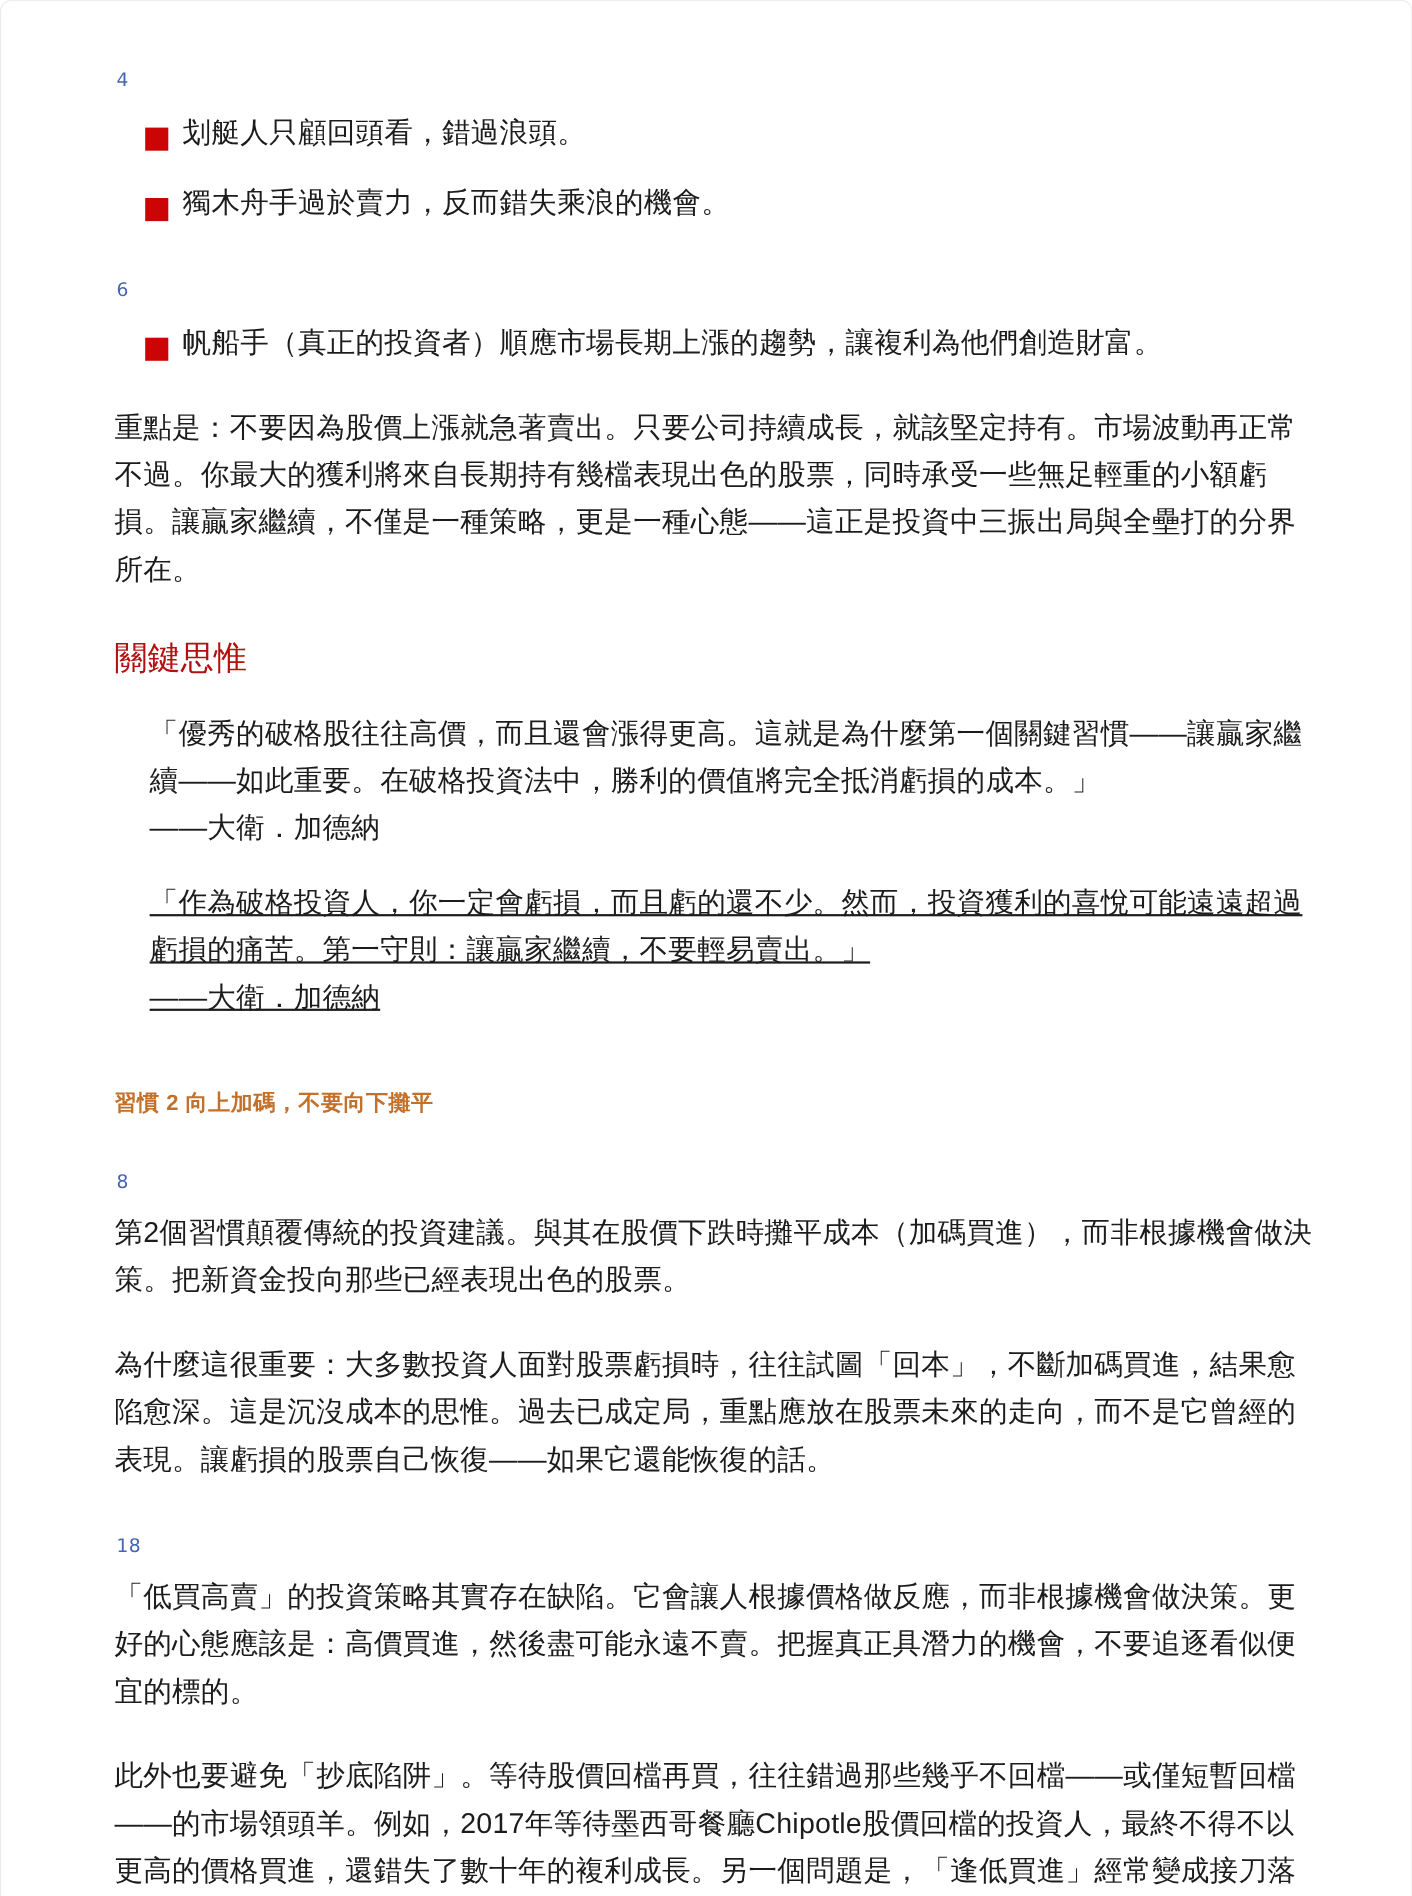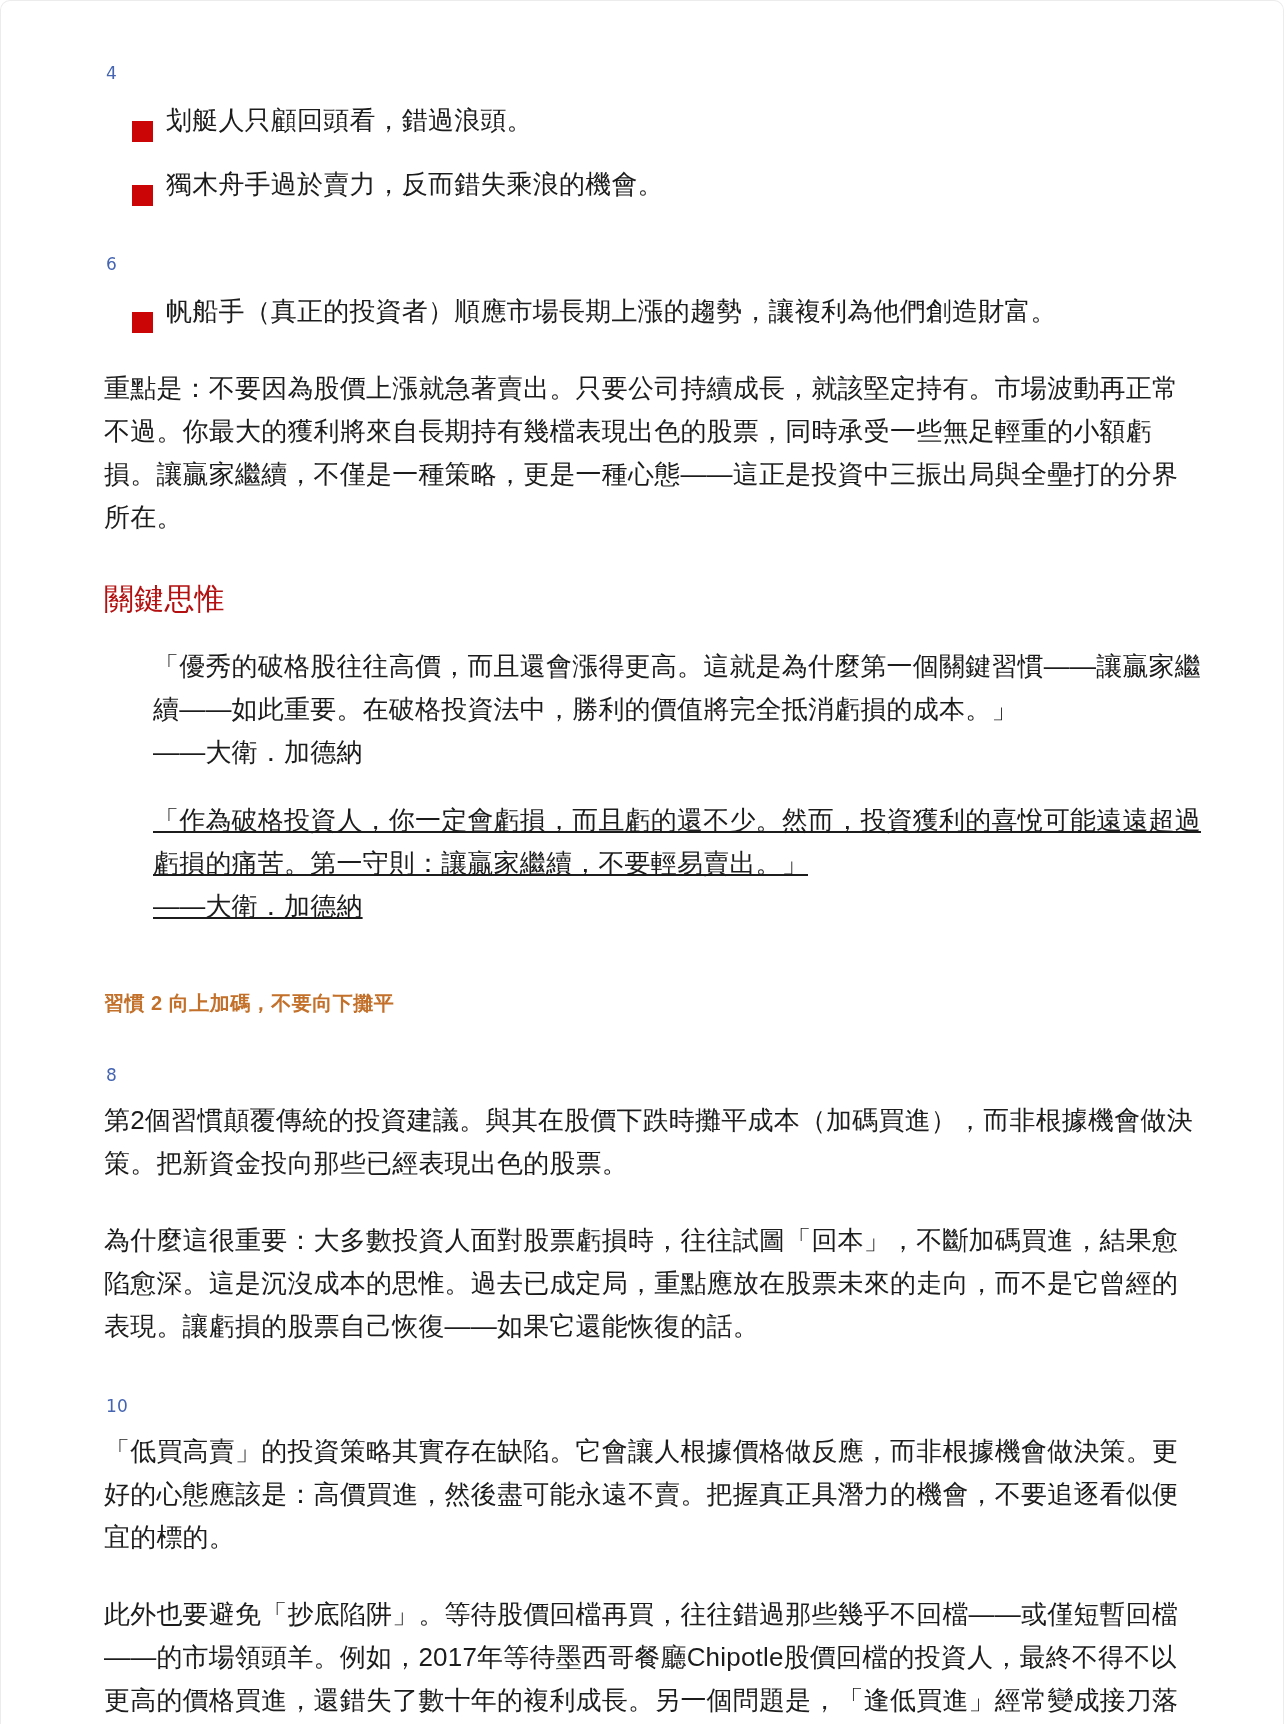--- a/index.html
+++ b/index.html
@@ -31,21 +31,21 @@
     font-family: "DejaVu Sans", "Liberation Sans", sans-serif;
     font-size: 17px;
     line-height: 20px;
     color: var(--accent-blue, #4565b2);
     margin: 48px 0 14px 2px;
   }
   .marker.first { margin-top: 0; }
 
   .bullet-item {
     display: flex;
-    align-items: flex-end;
+    align-items: center;
     margin: 16px 0 21px 0;
     padding-left: 28px;
   }
   .sq {
     flex: 0 0 auto;
     width: 21px;
     height: 21px;
     background: var(--bullet-red, #cb0505);
     margin: 11px 13px 0 0;
   }
@@ -54,21 +54,21 @@
 
   h2.key-heading {
     font-size: 30px;
     line-height: 40px;
     font-weight: normal;
     color: var(--heading-red, #b31111);
     margin: 40px 0 0 0;
   }
 
   blockquote.quote {
-    margin: 26px 0 0 49px;
+    margin: 26px 0 0 32px;
   }
   blockquote.quote + blockquote.quote { margin-top: 25px; text-decoration: underline; }
   blockquote .attr { display: block; }
 
   h3.habit-heading {
     font-size: 20px;
     line-height: 28px;
     font-weight: bold;
     color: var(--subheading-orange, #c2702a);
     margin: 61px 0 0 0;
@@ -115,20 +115,20 @@
     </blockquote>
 
     <h3 class="habit-heading">習慣 2 向上加碼，不要向下攤平</h3>
 
     <div class="marker">8</div>
 
     <p class="para" style="margin-top:0">第2個習慣顛覆傳統的投資建議。與其在股價下跌時攤平成本（加碼買進），而非根據機會做決策。把新資金投向那些已經表現出色的股票。</p>
 
     <p class="para">為什麼這很重要：大多數投資人面對股票虧損時，往往試圖「回本」，不斷加碼買進，結果愈陷愈深。這是沉沒成本的思惟。過去已成定局，重點應放在股票未來的走向，而不是它曾經的表現。讓虧損的股票自己恢復——如果它還能恢復的話。</p>
 
-    <div class="marker">10</div>
+    <div class="marker">18</div>
 
     <p class="para" style="margin-top:0">「低買高賣」的投資策略其實存在缺陷。它會讓人根據價格做反應，而非根據機會做決策。更好的心態應該是：高價買進，然後盡可能永遠不賣。把握真正具潛力的機會，不要追逐看似便宜的標的。</p>
 
     <p class="para">此外也要避免「抄底陷阱」。等待股價回檔再買，往往錯過那些幾乎不回檔——或僅短暫回檔——的市場領頭羊。例如，2017年等待墨西哥餐廳Chipotle股價回檔的投資人，最終不得不以更高的價格買進，還錯失了數十年的複利成長。另一個問題是，「逢低買進」經常變成接刀落入下跌趨勢的弱勢股。</p>
 
   </div>
 </div>
 
 </body></html>

